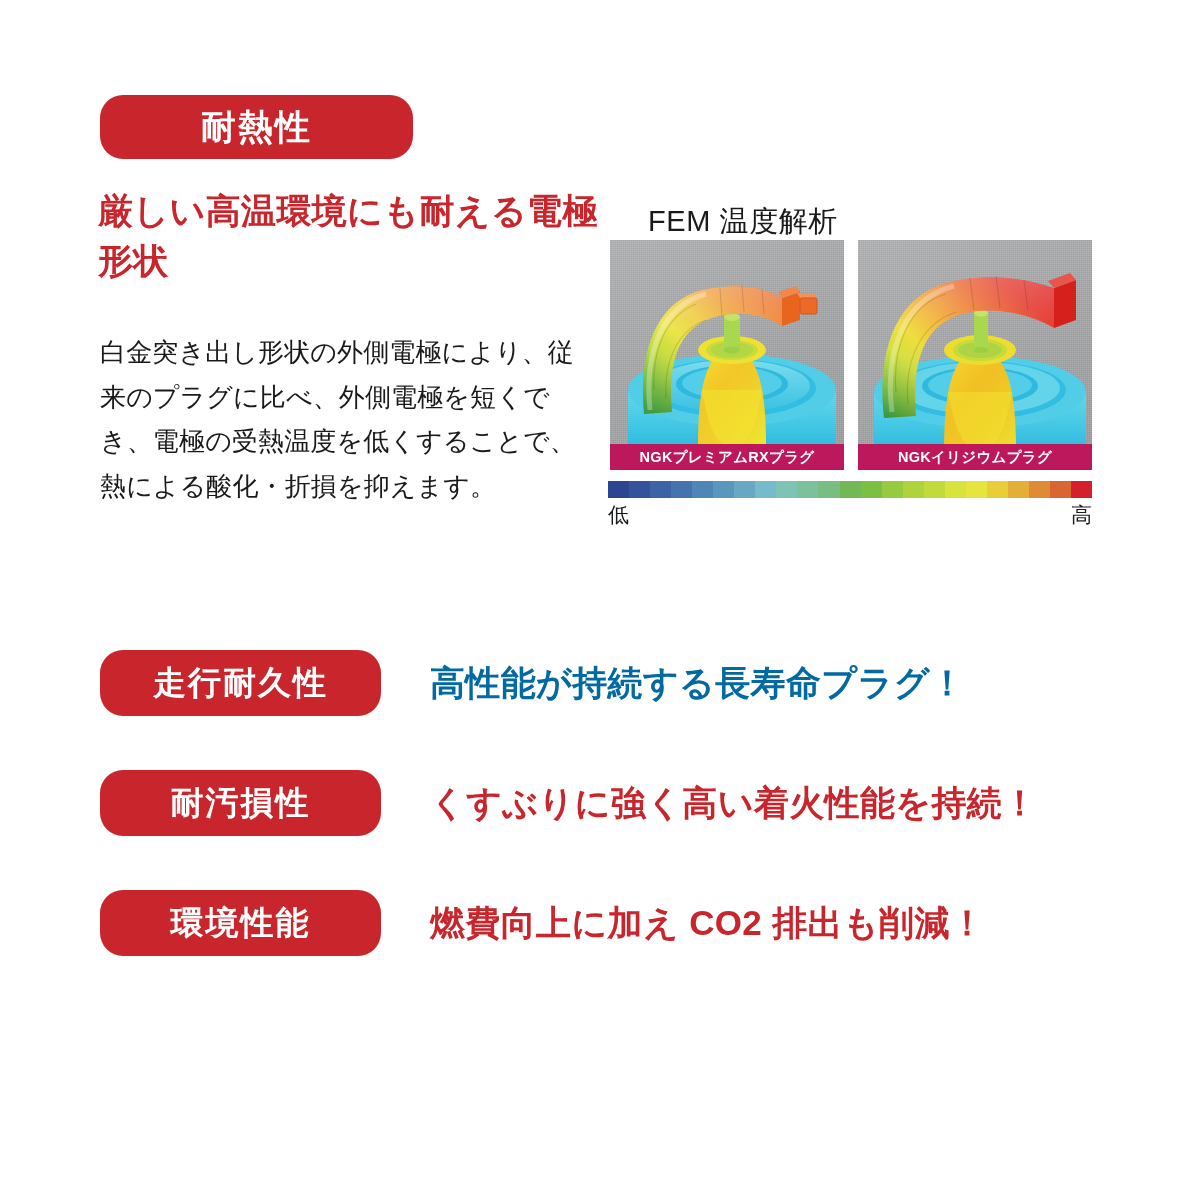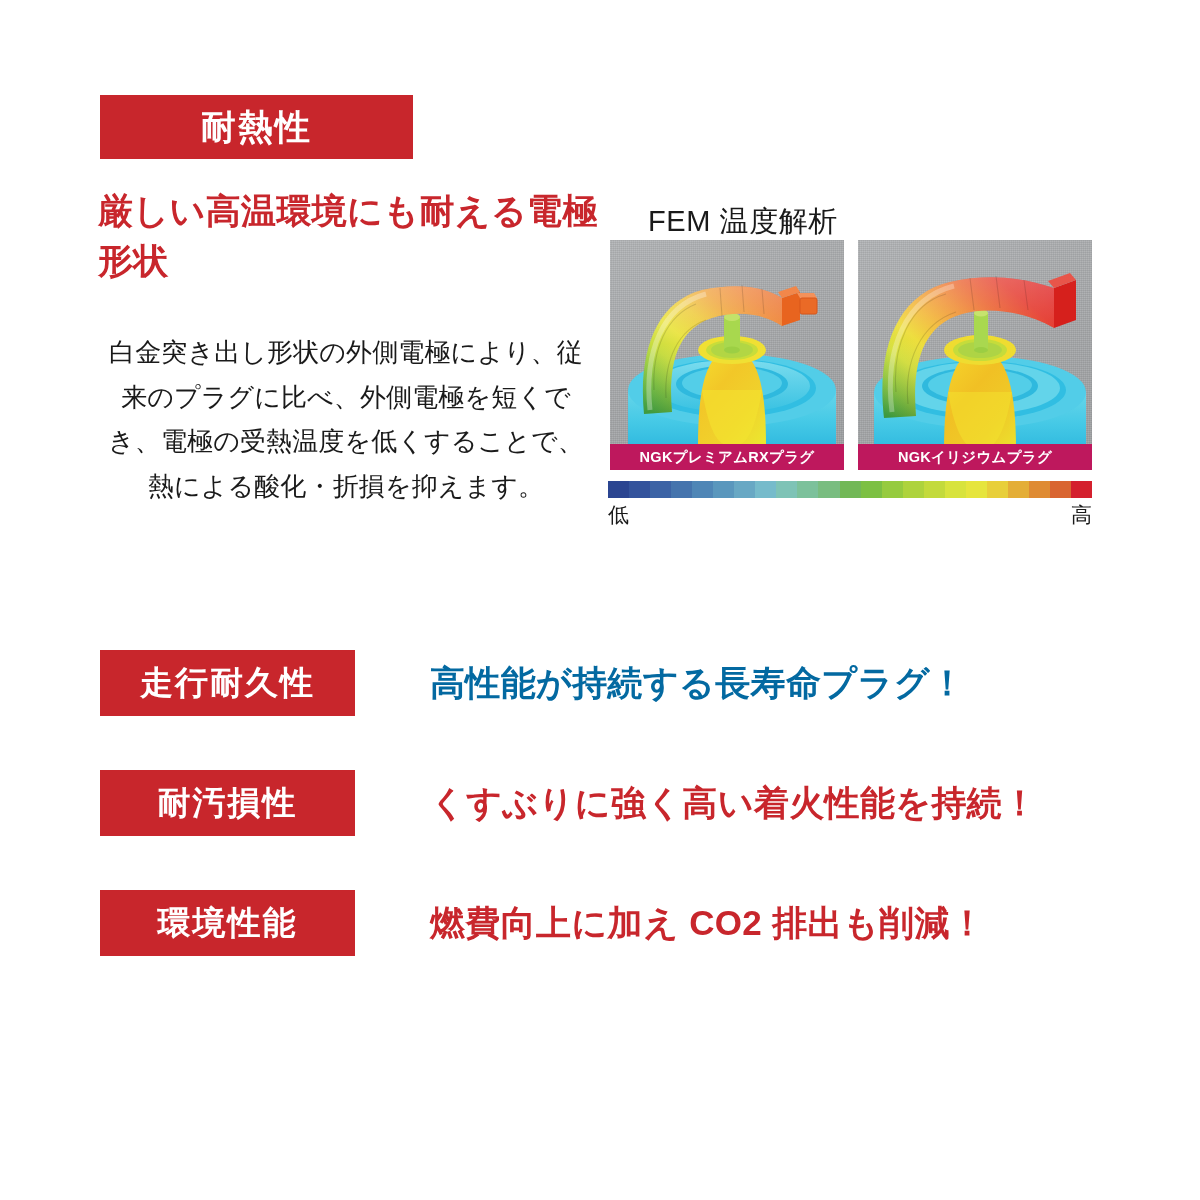--- a/index.html
+++ b/index.html
@@ -24,20 +24,21 @@
   .badge {
     position: absolute;
     background: #c8262c;
     color: #ffffff;
     display: flex;
     align-items: center;
     justify-content: center;
     font-weight: bold;
     letter-spacing: 0.06em;
     box-sizing: border-box;
+    border-radius: 23px;
   }
 
   
   .badge-heat {
     left: 100px;
     top: 95px;
     width: 313px;
     height: 64px;
     font-size: 35px;
   }
@@ -56,21 +57,20 @@
 
   .bodytext {
     position: absolute;
     left: 100px;
     top: 330px;
     width: 492px;
     color: #1a1a1a;
     font-size: 26px;
     line-height: 1.72;
     letter-spacing: 0.005em;
-    text-align: center;
   }
 
   
   .fem-title {
     position: absolute;
     left: 648px;
     top: 202px;
     font-size: 29px;
     color: #1a1a1a;
     letter-spacing: 0.02em;
@@ -145,21 +145,21 @@
     font-weight: normal;
   }
   .scale-low  { left: 0; }
   .scale-high { right: 0; }
 
   
   .feature-row { position: absolute; left: 100px; width: 980px; height: 66px; }
   .feature-row .badge {
     left: 0;
     top: 0;
-    width: 255px;
+    width: 281px;
     height: 66px;
     font-size: 33px;
   }
   .feature-row .ftext {
     position: absolute;
     left: 330px;
     top: 0;
     height: 66px;
     display: flex;
     align-items: center;

